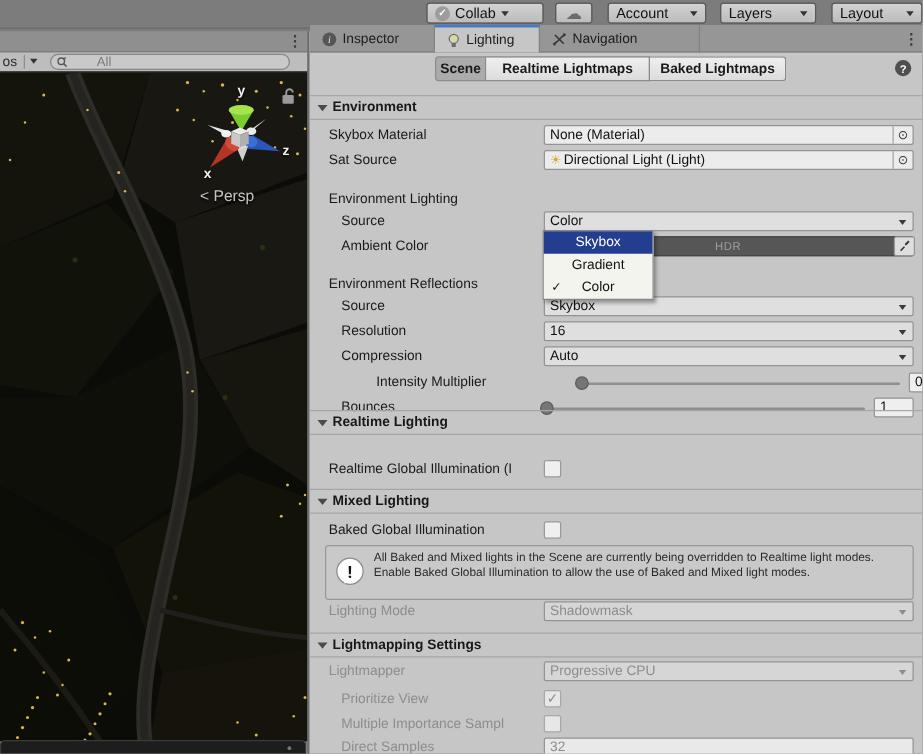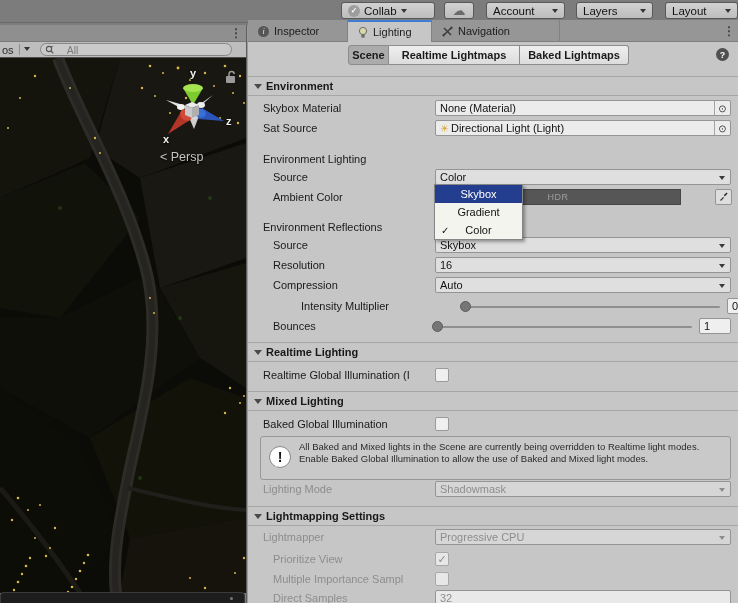--- a/index.html
+++ b/index.html
@@ -16,21 +16,21 @@
         display:flex;align-items:center;justify-content:center;font-weight:bold;}
   .cloud{font-size:13px;color:#6b6b6b;line-height:1;}
   
   .scene-tabbar{position:absolute;left:0;top:25px;width:246px;height:16px;background:#8f8f8f;border-bottom:1px solid #7a7a7a;}
   .more-dots{position:absolute;font-size:12px;font-weight:bold;color:#3e3e3e;line-height:1;}
   .scene-toolbar{position:absolute;left:0;top:42px;width:246px;height:15px;background:#bdbdbd;
         display:flex;align-items:center;font-size:11px;color:#2b2b2b;}
   .gizmos-part{margin-left:2px;}
   .vsep{width:1px;height:11px;background:#8e8e8e;margin:0 4px 0 5px;}
   .searchbox{margin-left:10px;width:192px;height:13px;border:1px solid #868686;border-radius:7px;
-        background:#c9c9c9;display:flex;align-items:center;padding:0 4px;box-sizing:border-box;gap:9px;}
+        background:#c9c9c9;display:flex;align-items:center;padding:0 4px;box-sizing:border-box;gap:20px;}
   .searchbox input{border:none;background:transparent;outline:none;font-size:10.5px;color:#444;width:150px;
         font-family:"Liberation Sans",sans-serif;}
   .searchbox input::placeholder{color:#7b7b7b;}
   .viewport{position:absolute;left:0;top:57px;width:246px;height:535px;background:#0b0b08;overflow:hidden;border-top:1px solid #4c4c4c;}
   .axis-label{position:absolute;color:#f2f2f2;font-size:11px;font-weight:bold;text-shadow:0 1px 2px #000;}
   .persp{position:absolute;left:160px;top:92px;color:#c4c4c4;font-size:12.5px;text-shadow:0 1px 2px #000;}
   .scene-bottombar{position:absolute;left:0;top:592px;width:245px;height:11px;background:#1d1d1d;
         border:1px solid #3a3a3a;border-bottom:none;border-radius:4px 4px 0 0;box-sizing:border-box;}
   .bottombar-dot{position:absolute;right:11px;top:4px;width:3px;height:3px;border-radius:50%;background:#777;}
   .splitter{position:absolute;left:246px;top:25px;width:2px;height:578px;background:#9a9a9a;border-left:1px solid #5f5f5f;box-sizing:border-box;}
@@ -60,21 +60,21 @@
       font-size:11px;color:#111;padding:0 4px;}
   .dd .ddarr{position:absolute;right:5px;top:6px;width:0;height:0;border:3.5px solid transparent;border-top:4.5px solid #3a3a3a;}
   .dd.dis{color:#8d8d8d;background:#d6d6d6;}
   .dd.dis .ddarr{border-top-color:#8d8d8d;}
   .objf{width:296px;background:#ececec;border:1px solid #949494;border-radius:2px;display:flex;align-items:center;
       font-size:11px;color:#111;padding:0 0 0 4px;}
   .objf .objtxt{flex:1;}
   .objf .picker{width:15px;align-self:stretch;border-left:1px solid #a5a5a5;display:flex;align-items:center;
       justify-content:center;font-size:10px;color:#3a3a3a;}
   .sunicon{color:#d9a62c;font-size:10px;margin-right:2px;}
-  .colorf{left:187px;width:246px;background:#565656;border:1px solid #464646;display:flex;align-items:center;justify-content:center;}
+  .colorf{left:187px;width:295px;background:#565656;border:1px solid #464646;display:flex;align-items:center;justify-content:center;}
   .hdrtxt{font-size:9px;color:#9e9e9e;letter-spacing:.5px;}
   .eyebtn{position:absolute;left:467px;top:0;width:17px;height:16px;background:#dedede;border:1px solid #949494;
       border-radius:2px;box-sizing:border-box;display:flex;align-items:center;justify-content:center;}
   .slider-track{position:absolute;left:188px;top:8px;width:256px;height:2px;background:#8f8f8f;border-radius:1px;}
   .slider-handle{position:absolute;left:184px;top:3px;width:11px;height:11px;border-radius:50%;background:#767676;border:1px solid #5c5c5c;box-sizing:border-box;}
   .valbox{position:absolute;left:451px;top:0;width:32px;height:16px;background:#efefef;border:1px solid #949494;
       border-radius:2px;box-sizing:border-box;font-size:11px;color:#111;padding:1px 0 0 4px;}
   .cb{position:absolute;left:187px;top:1px;width:14px;height:14px;background:#efefef;border:1px solid #9a9a9a;
       border-radius:2px;box-sizing:border-box;font-size:11px;line-height:12px;text-align:center;color:#5d7486;}
   .cb.dis{background:#e7e7e7;border-color:#a8a8a8;color:#7e909d;}
@@ -367,21 +367,21 @@
     <div class="valbox">0</div>
   </div>
 
   <div class="row" style="top:298px;padding-left:48px;">
     <span class="lbl ind">Bounces</span>
     <div class="slider-track"></div>
     <div class="slider-handle"></div>
     <div class="valbox">1</div>
   </div>
 
-  <div class="sec" style="top:322px;padding-left:40px;">
+  <div class="sec" style="top:308px;padding-left:40px;">
     <span class="tri"></span>
     <span class="sec-title">Realtime Lighting</span>
   </div>
   <div class="row" style="top:347px;">
     <span class="lbl">Realtime Global Illumination (I</span>
     <span class="cb"></span>
   </div>
 
   <div class="sec" style="top:371px;">
     <span class="tri"></span>

